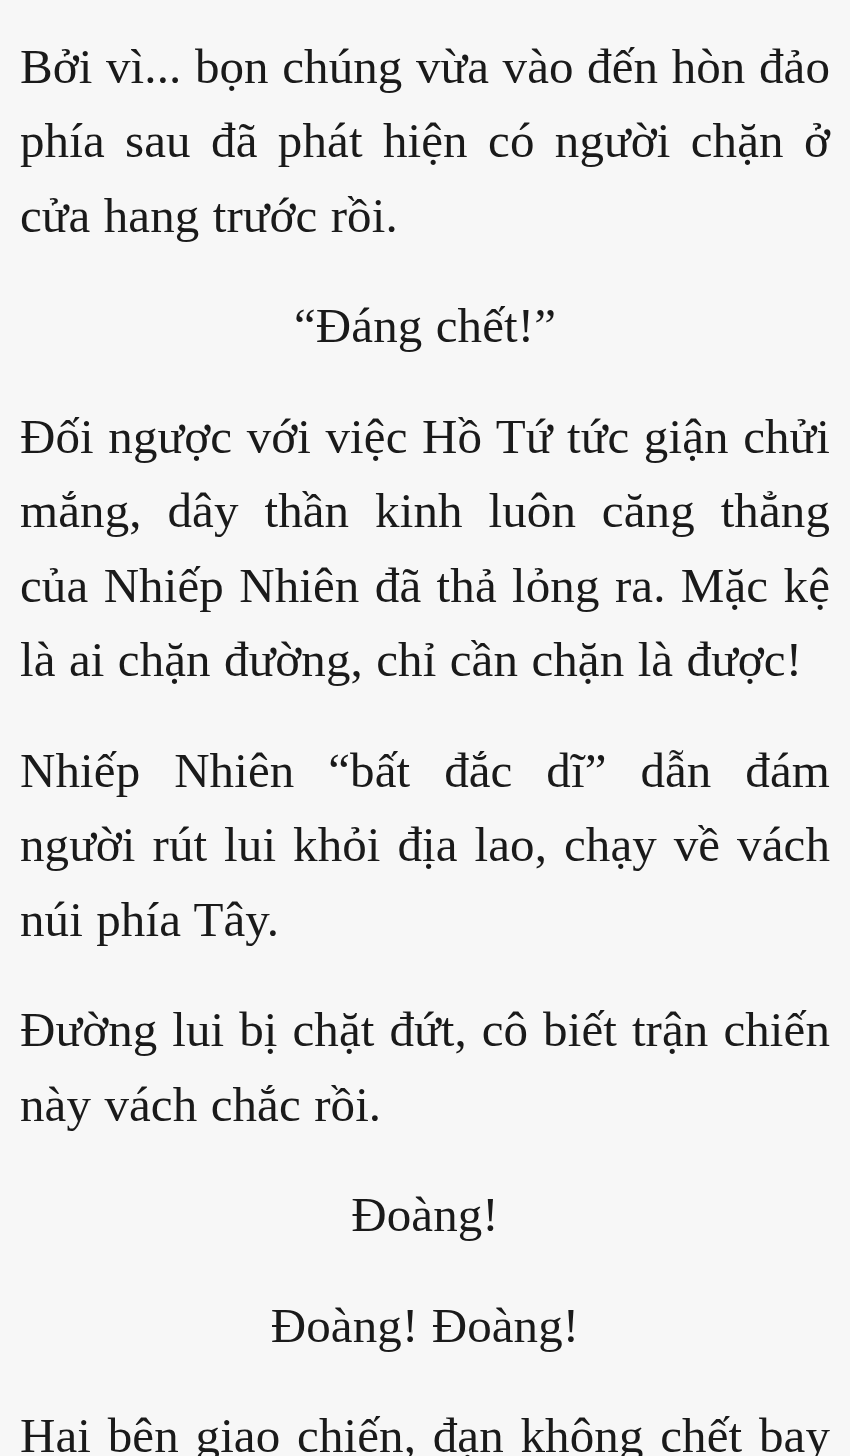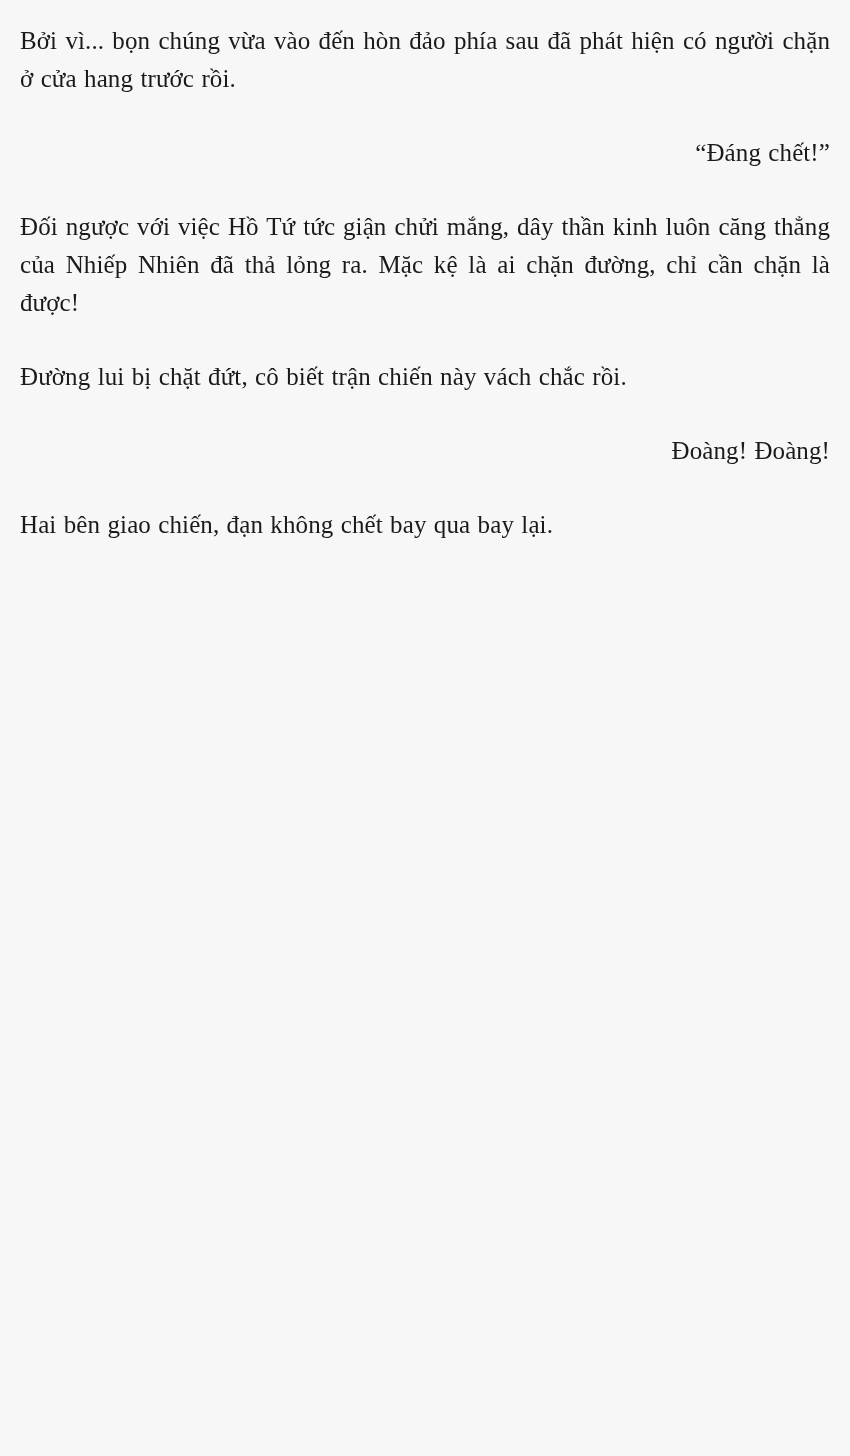--- a/index.html
+++ b/index.html
@@ -12,39 +12,41 @@
     min-height: 1456px;
     font-family: "Liberation Serif", "DejaVu Serif", serif;
     color: #1a1a1a;
   }
   .reader {
     padding: 14px 20px 0 20px;
     box-sizing: border-box;
     width: 850px;
   }
   .para {
-    font-size: 25px;
+    font-size: 49px;
     line-height: 1.52;
     text-align: justify;
     text-justify: inter-word;
-    margin: 8px 0 36px 0;
+    margin: 16px 0 36px 0;
     letter-spacing: 0.1px;
     word-spacing: 1px;
   }
   .para:last-child {
     margin-bottom: 0;
   }
   
   .para.short {
-    text-align: right;
+    text-align: center;
   }
 </style>
 </head>
 <body style="background: rgb(247, 247, 247); color: rgb(26, 26, 26);">
 
 <div class="reader">
   <p class="para">Bởi vì... bọn chúng vừa vào đến hòn đảo phía sau đã phát hiện có người chặn ở cửa hang trước rồi.</p>
   <p class="para short">“Đáng chết!”</p>
   <p class="para">Đối ngược với việc Hồ Tứ tức giận chửi mắng, dây thần kinh luôn căng thẳng của Nhiếp Nhiên đã thả lỏng ra. Mặc kệ là ai chặn đường, chỉ cần chặn là được!</p>
+  <p class="para">Nhiếp Nhiên “bất đắc dĩ” dẫn đám người rút lui khỏi địa lao, chạy về vách núi phía Tây.</p>
   <p class="para">Đường lui bị chặt đứt, cô biết trận chiến này vách chắc rồi.</p>
+  <p class="para short">Đoàng!</p>
   <p class="para short">Đoàng! Đoàng!</p>
   <p class="para">Hai bên giao chiến, đạn không chết bay qua bay lại.</p>
 </div>
 
 </body></html>

